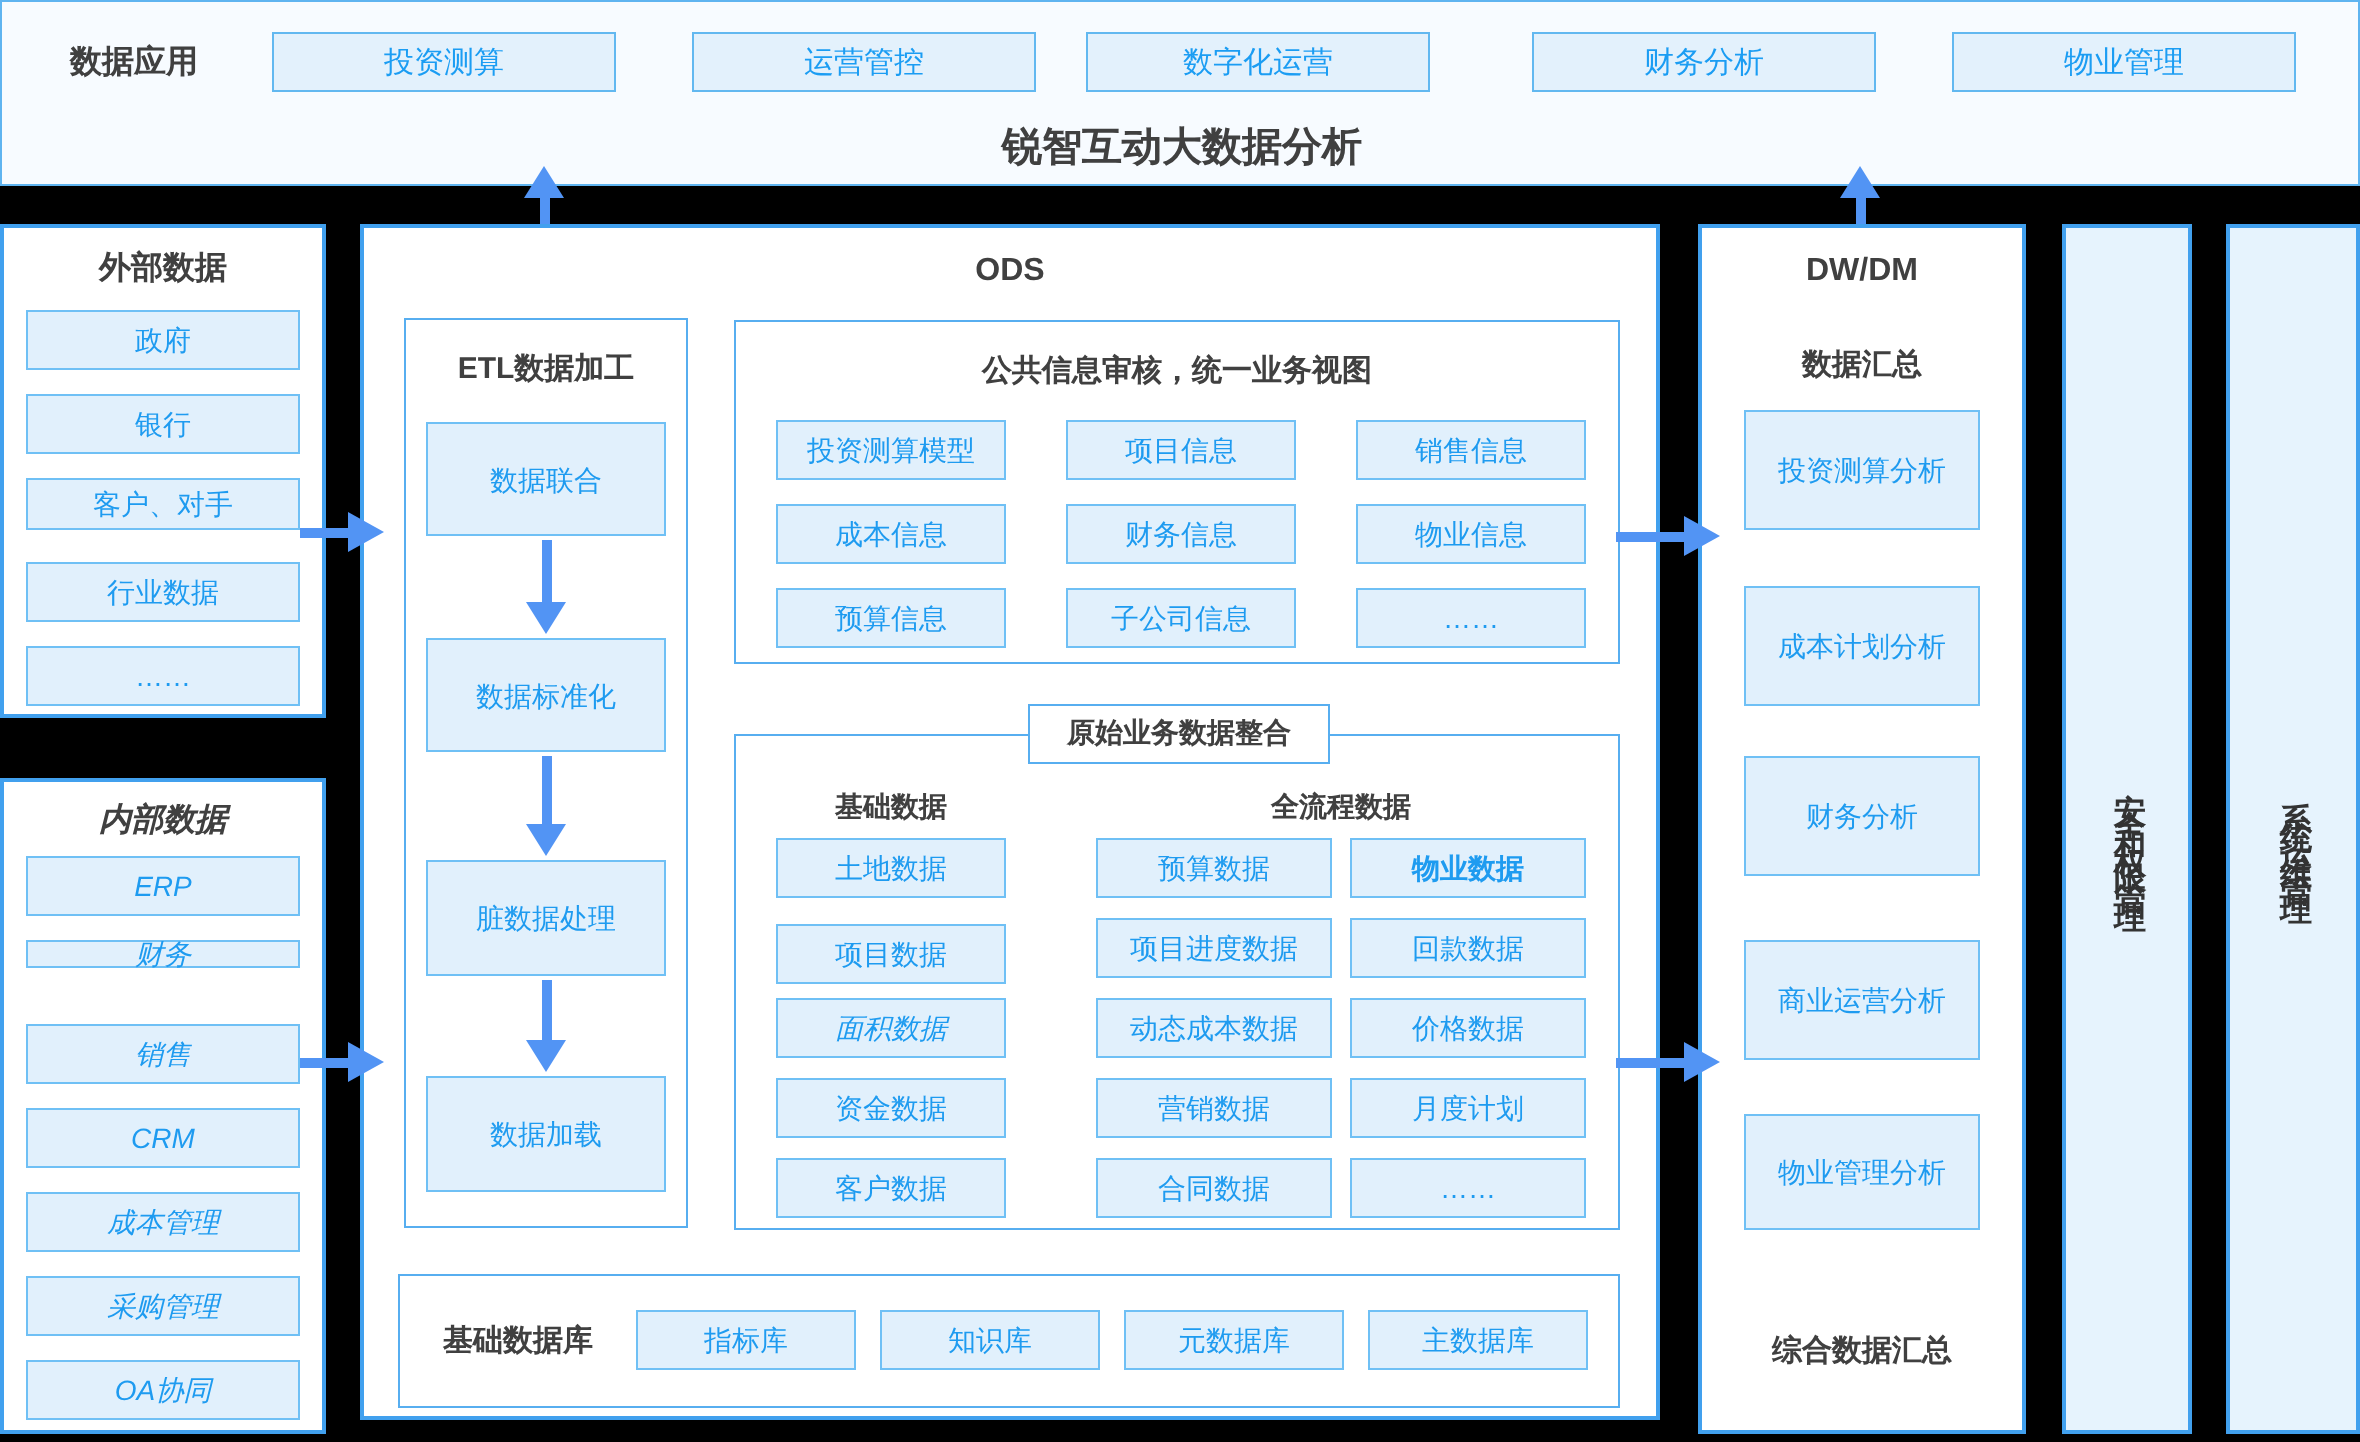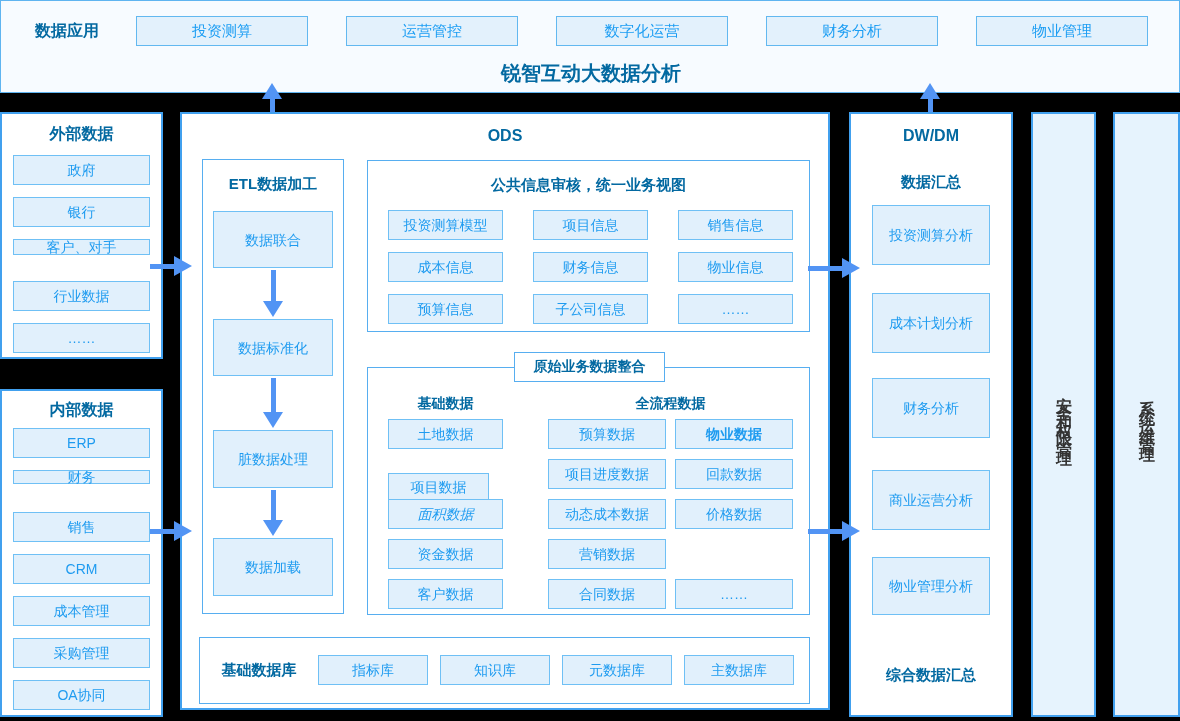--- a/index.html
+++ b/index.html
@@ -3,21 +3,21 @@
 <meta charset="utf-8">
 <style>
   html,body{margin:0;padding:0;background:#000;}
   #stage{position:relative;width:1180px;height:721px;background:#000;overflow:hidden;
          font-family:"Liberation Sans",sans-serif;}
   .panel{position:absolute;background:#fff;border:2px solid #41a0ee;box-sizing:border-box;}
   .thin {position:absolute;background:#fff;border:1px solid #57aef0;box-sizing:border-box;}
   .box{position:absolute;background:#e1f0fc;border:1px solid #6fc0f5;box-sizing:border-box;
        color:#1e9bf0;font-size:14px;display:flex;align-items:center;justify-content:center;
        text-align:center;line-height:1;}
-  .hdr{position:absolute;color:#0369a1;font-size:15px;font-weight:600;text-align:center;
+  .hdr{position:absolute;color:#404040;font-size:15px;font-weight:600;text-align:center;
        display:flex;align-items:center;justify-content:center;}
   .bar{position:absolute;background:#e6f3fd;border:2px solid #41a0ee;box-sizing:border-box;
        display:flex;align-items:center;justify-content:center;}
   .bar span{writing-mode:vertical-rl;text-orientation:upright;letter-spacing:9px;
        color:#333;font-size:16px;font-weight:600;}
   .arrow{position:absolute;}
   .arrow .stem{position:absolute;background:#5294f4;}
   .arrow .head{position:absolute;width:0;height:0;}
   .r .stem{left:0;top:8px;height:5px;}
   .r .head{border-top:10px solid transparent;border-bottom:10px solid transparent;
@@ -34,36 +34,36 @@
 </style>
 </head>
 <body>
 
 <div id="stage">
 
   <div class="panel" style="left:0;top:0;width:1180px;height:93px;border-width:1px;border-color:#5fb4f0;background:#f7fbff;">
     <div class="hdr" style="left:24px;top:15px;width:84px;height:30px;font-size:16px;">数据应用</div>
     <div class="topbtn" style="left:135px;">投资测算</div>
     <div class="topbtn" style="left:345px;">运营管控</div>
-    <div class="topbtn" style="left:555px;">数字化运营</div>
+    <div class="topbtn" style="left:542px;">数字化运营</div>
     <div class="topbtn" style="left:765px;">财务分析</div>
     <div class="topbtn" style="left:975px;">物业管理</div>
     <div class="hdr" style="left:0;top:60px;width:1180px;height:24px;font-size:20px;">锐智互动大数据分析</div>
   </div>
 
   <div class="panel" style="left:0;top:112px;width:163px;height:247px;">
     <div class="hdr" style="left:0;top:10px;width:159px;height:20px;font-size:16px;">外部数据</div>
     <div class="box" style="left:11px;top:41px;width:137px;height:30px;">政府</div>
     <div class="box" style="left:11px;top:83px;width:137px;height:30px;">银行</div>
-    <div class="box" style="left:11px;top:125px;width:137px;height:16px;">客户、对手</div>
+    <div class="box" style="left:11px;top:125px;width:137px;height:26px;">客户、对手</div>
     <div class="box" style="left:11px;top:167px;width:137px;height:30px;">行业数据</div>
     <div class="box" style="left:11px;top:209px;width:137px;height:30px;">……</div>
   </div>
 
-  <div class="panel" style="left:0;top:389px;width:163px;height:328px;">
+  <div class="panel" style="left:0;top:389px;width:163px;height:328px;font-style:italic;">
     <div class="hdr" style="left:0;top:9px;width:159px;height:20px;font-size:16px;">内部数据</div>
     <div class="box" style="left:11px;top:37px;width:137px;height:30px;">ERP</div>
     <div class="box" style="left:11px;top:79px;width:137px;height:14px;">财务</div>
     <div class="box" style="left:11px;top:121px;width:137px;height:30px;">销售</div>
     <div class="box" style="left:11px;top:163px;width:137px;height:30px;">CRM</div>
     <div class="box" style="left:11px;top:205px;width:137px;height:30px;">成本管理</div>
     <div class="box" style="left:11px;top:247px;width:137px;height:30px;">采购管理</div>
     <div class="box" style="left:11px;top:289px;width:137px;height:30px;">OA协同</div>
   </div>
 
@@ -100,32 +100,33 @@
       <div class="box" style="left:310px;top:91px;width:115px;height:30px;">物业信息</div>
       <div class="box" style="left:20px;top:133px;width:115px;height:30px;">预算信息</div>
       <div class="box" style="left:165px;top:133px;width:115px;height:30px;">子公司信息</div>
       <div class="box" style="left:310px;top:133px;width:115px;height:30px;">……</div>
     </div>
 
     <div class="thin" style="left:185px;top:253px;width:443px;height:248px;">
       <div class="hdr" style="left:5px;top:26px;width:145px;height:20px;font-size:14px;">基础数据</div>
       <div class="hdr" style="left:180px;top:26px;width:245px;height:20px;font-size:14px;">全流程数据</div>
       <div class="box" style="left:20px;top:51px;width:115px;height:30px;">土地数据</div>
-      <div class="box" style="left:20px;top:105px;width:101px;height:30px;font-family:Liberation Serif, serif;">项目数据</div>
+      <div class="box" style="left:20px;top:94px;width:115px;height:30px;">项目数据</div>
       <div class="box" style="left:20px;top:131px;width:115px;height:30px;font-style:italic;">面积数据</div>
       <div class="box" style="left:20px;top:171px;width:115px;height:30px;">资金数据</div>
       <div class="box" style="left:20px;top:211px;width:115px;height:30px;">客户数据</div>
       <div class="box" style="left:180px;top:51px;width:118px;height:30px;">预算数据</div>
       <div class="box" style="left:180px;top:91px;width:118px;height:30px;">项目进度数据</div>
       <div class="box" style="left:180px;top:131px;width:118px;height:30px;">动态成本数据</div>
       <div class="box" style="left:180px;top:171px;width:118px;height:30px;">营销数据</div>
       <div class="box" style="left:180px;top:211px;width:118px;height:30px;">合同数据</div>
       <div class="box" style="left:307px;top:51px;width:118px;height:30px;font-weight:bold;">物业数据</div>
       <div class="box" style="left:307px;top:91px;width:118px;height:30px;">回款数据</div>
       <div class="box" style="left:307px;top:131px;width:118px;height:30px;">价格数据</div>
+      <div class="box" style="left:307px;top:171px;width:118px;height:30px;">月度计划</div>
       <div class="box" style="left:307px;top:211px;width:118px;height:30px;">……</div>
     </div>
 
     <div class="thin hdr" style="left:332px;top:238px;width:151px;height:30px;font-size:14px;background:#fff;">原始业务数据整合</div>
 
     <div class="thin" style="left:17px;top:523px;width:611px;height:67px;">
       <div class="hdr" style="left:19px;top:0;width:80px;height:65px;">基础数据库</div>
       <div class="box" style="left:118px;top:17px;width:110px;height:30px;">指标库</div>
       <div class="box" style="left:240px;top:17px;width:110px;height:30px;">知识库</div>
       <div class="box" style="left:362px;top:17px;width:110px;height:30px;">元数据库</div>

